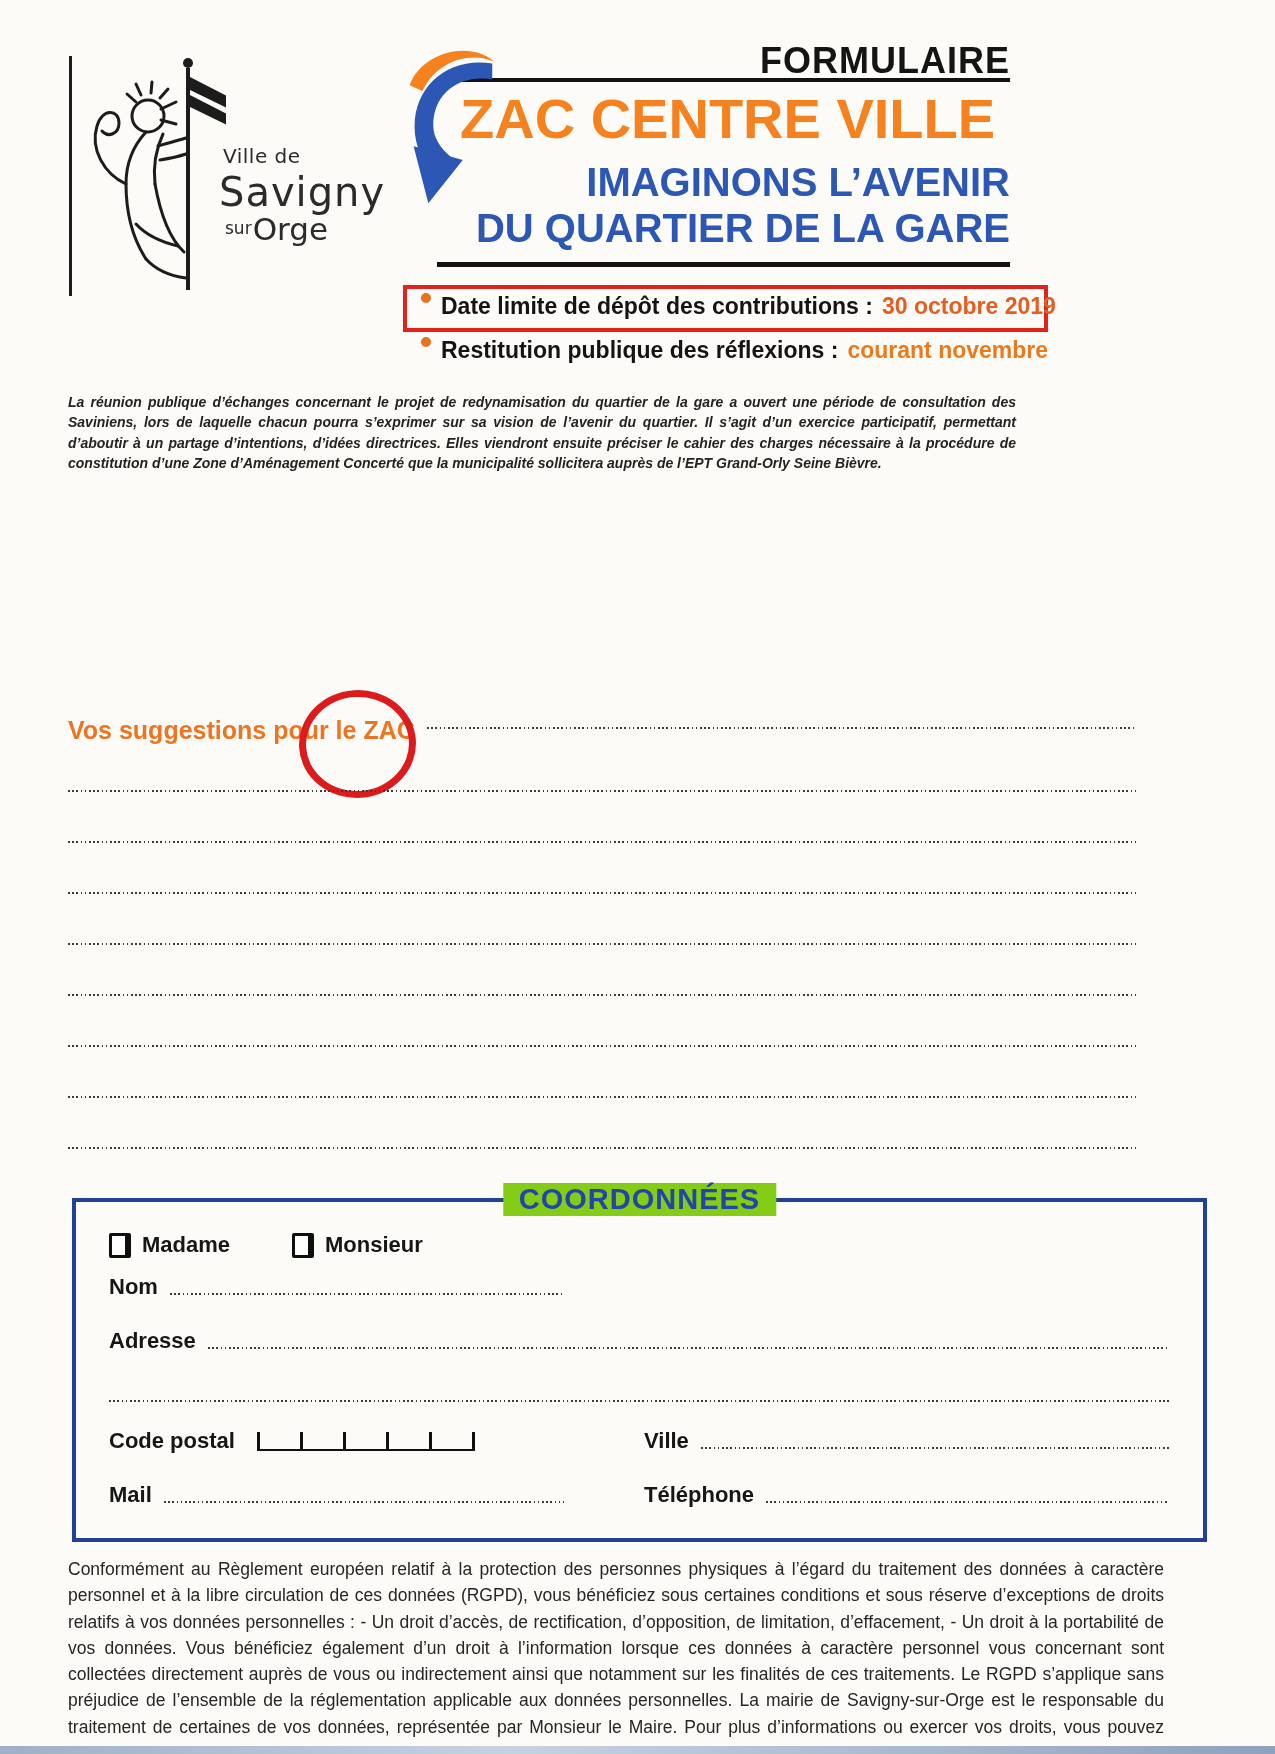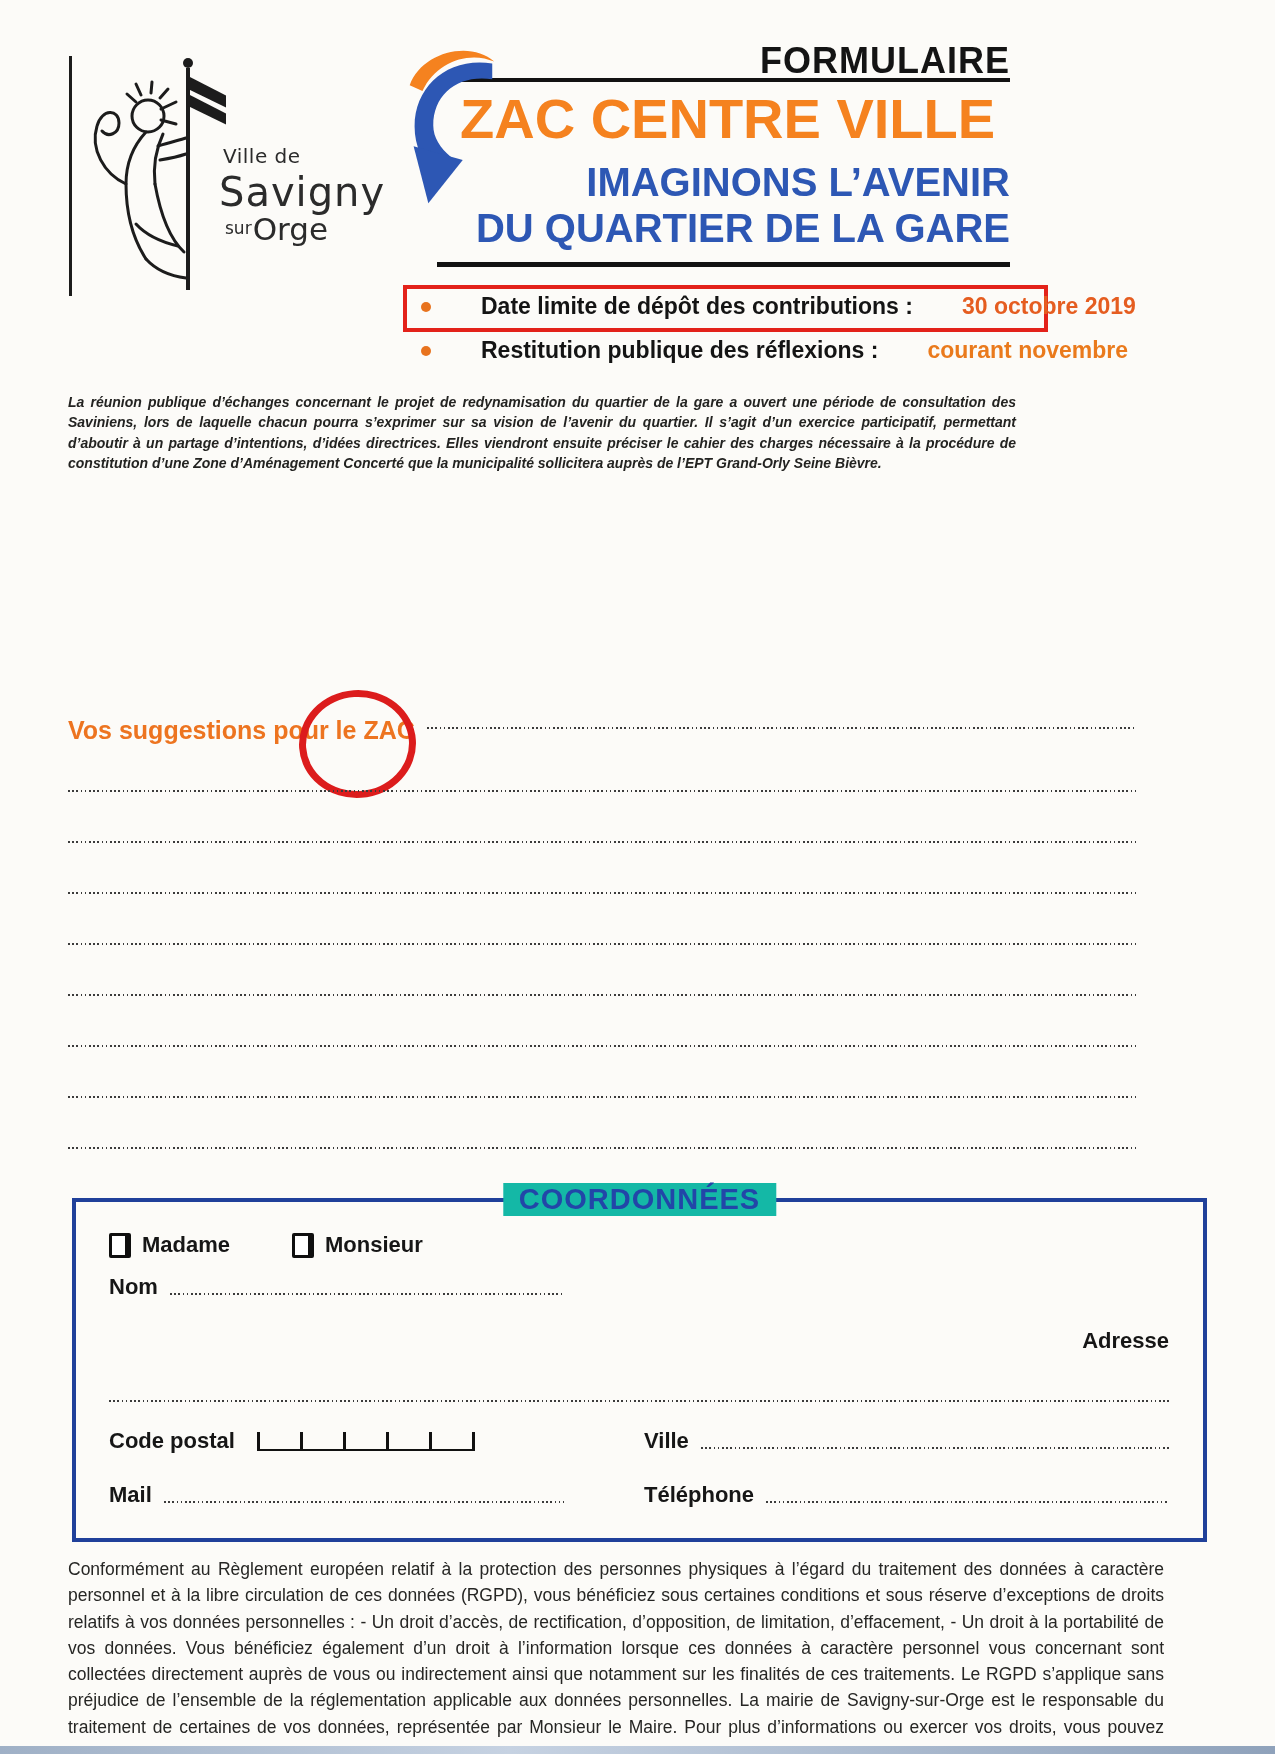--- a/index.html
+++ b/index.html
@@ -25,21 +25,21 @@
           font-size:36px;font-weight:700;letter-spacing:1px;color:#141414;}
   .rule-top{position:absolute;left:437px;top:78px;width:573px;height:4px;background:#121212;}
   .arrow{position:absolute;left:391px;top:40px;width:115px;height:172px;}
   .title-zac{position:absolute;left:460px;top:86px;width:550px;text-align:left;
              font-size:56px;font-weight:800;letter-spacing:0px;color:#f5821f;}
   .sub{position:absolute;width:580px;text-align:right;font-weight:800;color:#2d57b4;font-size:40px;letter-spacing:0px;}
   .sub1{left:430px;top:160px;}
   .sub2{left:430px;top:206px;}
   .rule-bottom{position:absolute;left:437px;top:262px;width:573px;height:5px;background:#121212;}
   .red-box{position:absolute;left:403px;top:285px;width:637px;height:39px;border:4px solid #e3221a;}
-  .bullet-row{position:absolute;display:flex;align-items:center;font-size:23px;font-weight:700;color:#141414;white-space:nowrap;gap:40px;}
+  .bullet-row{position:absolute;display:flex;align-items:flex-start;font-size:23px;font-weight:700;color:#141414;white-space:nowrap;}
   .bullet-row .dot{width:10px;height:10px;border-radius:50%;background:#e8731e;margin-right:10px;flex:0 0 auto;}
   .bullet-row .val{margin-left:9px;}
   .b1{left:421px;top:293px;}
   .b1 .val{color:#e55d20;}
   .b2{left:421px;top:337px;}
   .b2 .val{color:#ea7a1c;}
   
   .para{position:absolute;left:68px;width:948px;font-size:14px;font-weight:700;font-style:italic;
         color:#232321;line-height:1.46;text-align:justify;}
   .p1{top:392px;}
@@ -49,30 +49,30 @@
   .sugg-row{position:absolute;left:68px;top:716px;width:1069px;display:flex;align-items:center;}
   .sugg-title{font-size:25px;font-weight:800;color:#ed7420;white-space:nowrap;}
   .sugg-lead{flex:1;margin-left:12px;margin-bottom:6px;}
   .rules{position:absolute;left:68px;top:790px;width:1069px;}
   .rule{margin-bottom:49px;}
   .red-circle{position:absolute;left:299px;top:690px;width:103px;height:94px;
               border:7px solid #dc1c1c;border-radius:50%;transform:rotate(-4deg);}
   
   .coord-box{position:absolute;left:72px;top:1198px;width:1127px;height:336px;border:4px solid #20409a;}
   .coord-title{position:absolute;left:50%;top:-19px;transform:translateX(-50%);
-               background:#14b8a6;padding:0 16px;color:#2246a8;font-size:29px;font-weight:700;letter-spacing:1px;white-space:nowrap;}
+               background:#84cc16;padding:0 16px;color:#2246a8;font-size:29px;font-weight:700;letter-spacing:1px;white-space:nowrap;}
   .crow{position:absolute;display:flex;align-items:flex-end;font-size:22px;font-weight:700;color:#161616;}
   .cbx{width:16px;height:19px;border:3px solid #0f0f0f;border-radius:2px;box-shadow:inset -3px 0 0 #0f0f0f;background:#fff;margin-right:11px;}
   .civ{top:30px;left:33px;align-items:center;justify-content:space-between;}
   .civ .lab2{margin-left:62px;margin-right:11px;}
   .fill{margin-left:12px;margin-bottom:5px;}
   .r-nom{top:72px;left:33px;width:1060px;}
   .r-nom .half{width:455px;display:flex;align-items:flex-end;}
   .r-nom .half2{flex:1;display:flex;align-items:flex-end;margin-left:80px;}
-  .r-adr{top:126px;left:33px;width:1060px;flex-direction:column;}
+  .r-adr{top:126px;left:33px;width:1060px;}
   .r-cont{top:198px;left:33px;width:1060px;}
   .r-cp{top:226px;left:33px;width:1060px;}
   .r-cp .half{width:455px;display:flex;align-items:flex-end;}
   .r-cp .half2{flex:1;display:flex;align-items:flex-end;margin-left:80px;}
   .cp-cells{display:flex;margin-left:22px;margin-bottom:3px;}
   .cp-cell{width:40px;height:17px;border-left:3px solid #111;border-bottom:2.5px solid #111;}
   .cp-cell:last-child{border-right:3px solid #111;}
   .r-mail{top:280px;left:33px;width:1060px;}
   .r-mail .half{width:455px;display:flex;align-items:flex-end;}
   .r-mail .half2{flex:1;display:flex;align-items:flex-end;margin-left:80px;}

